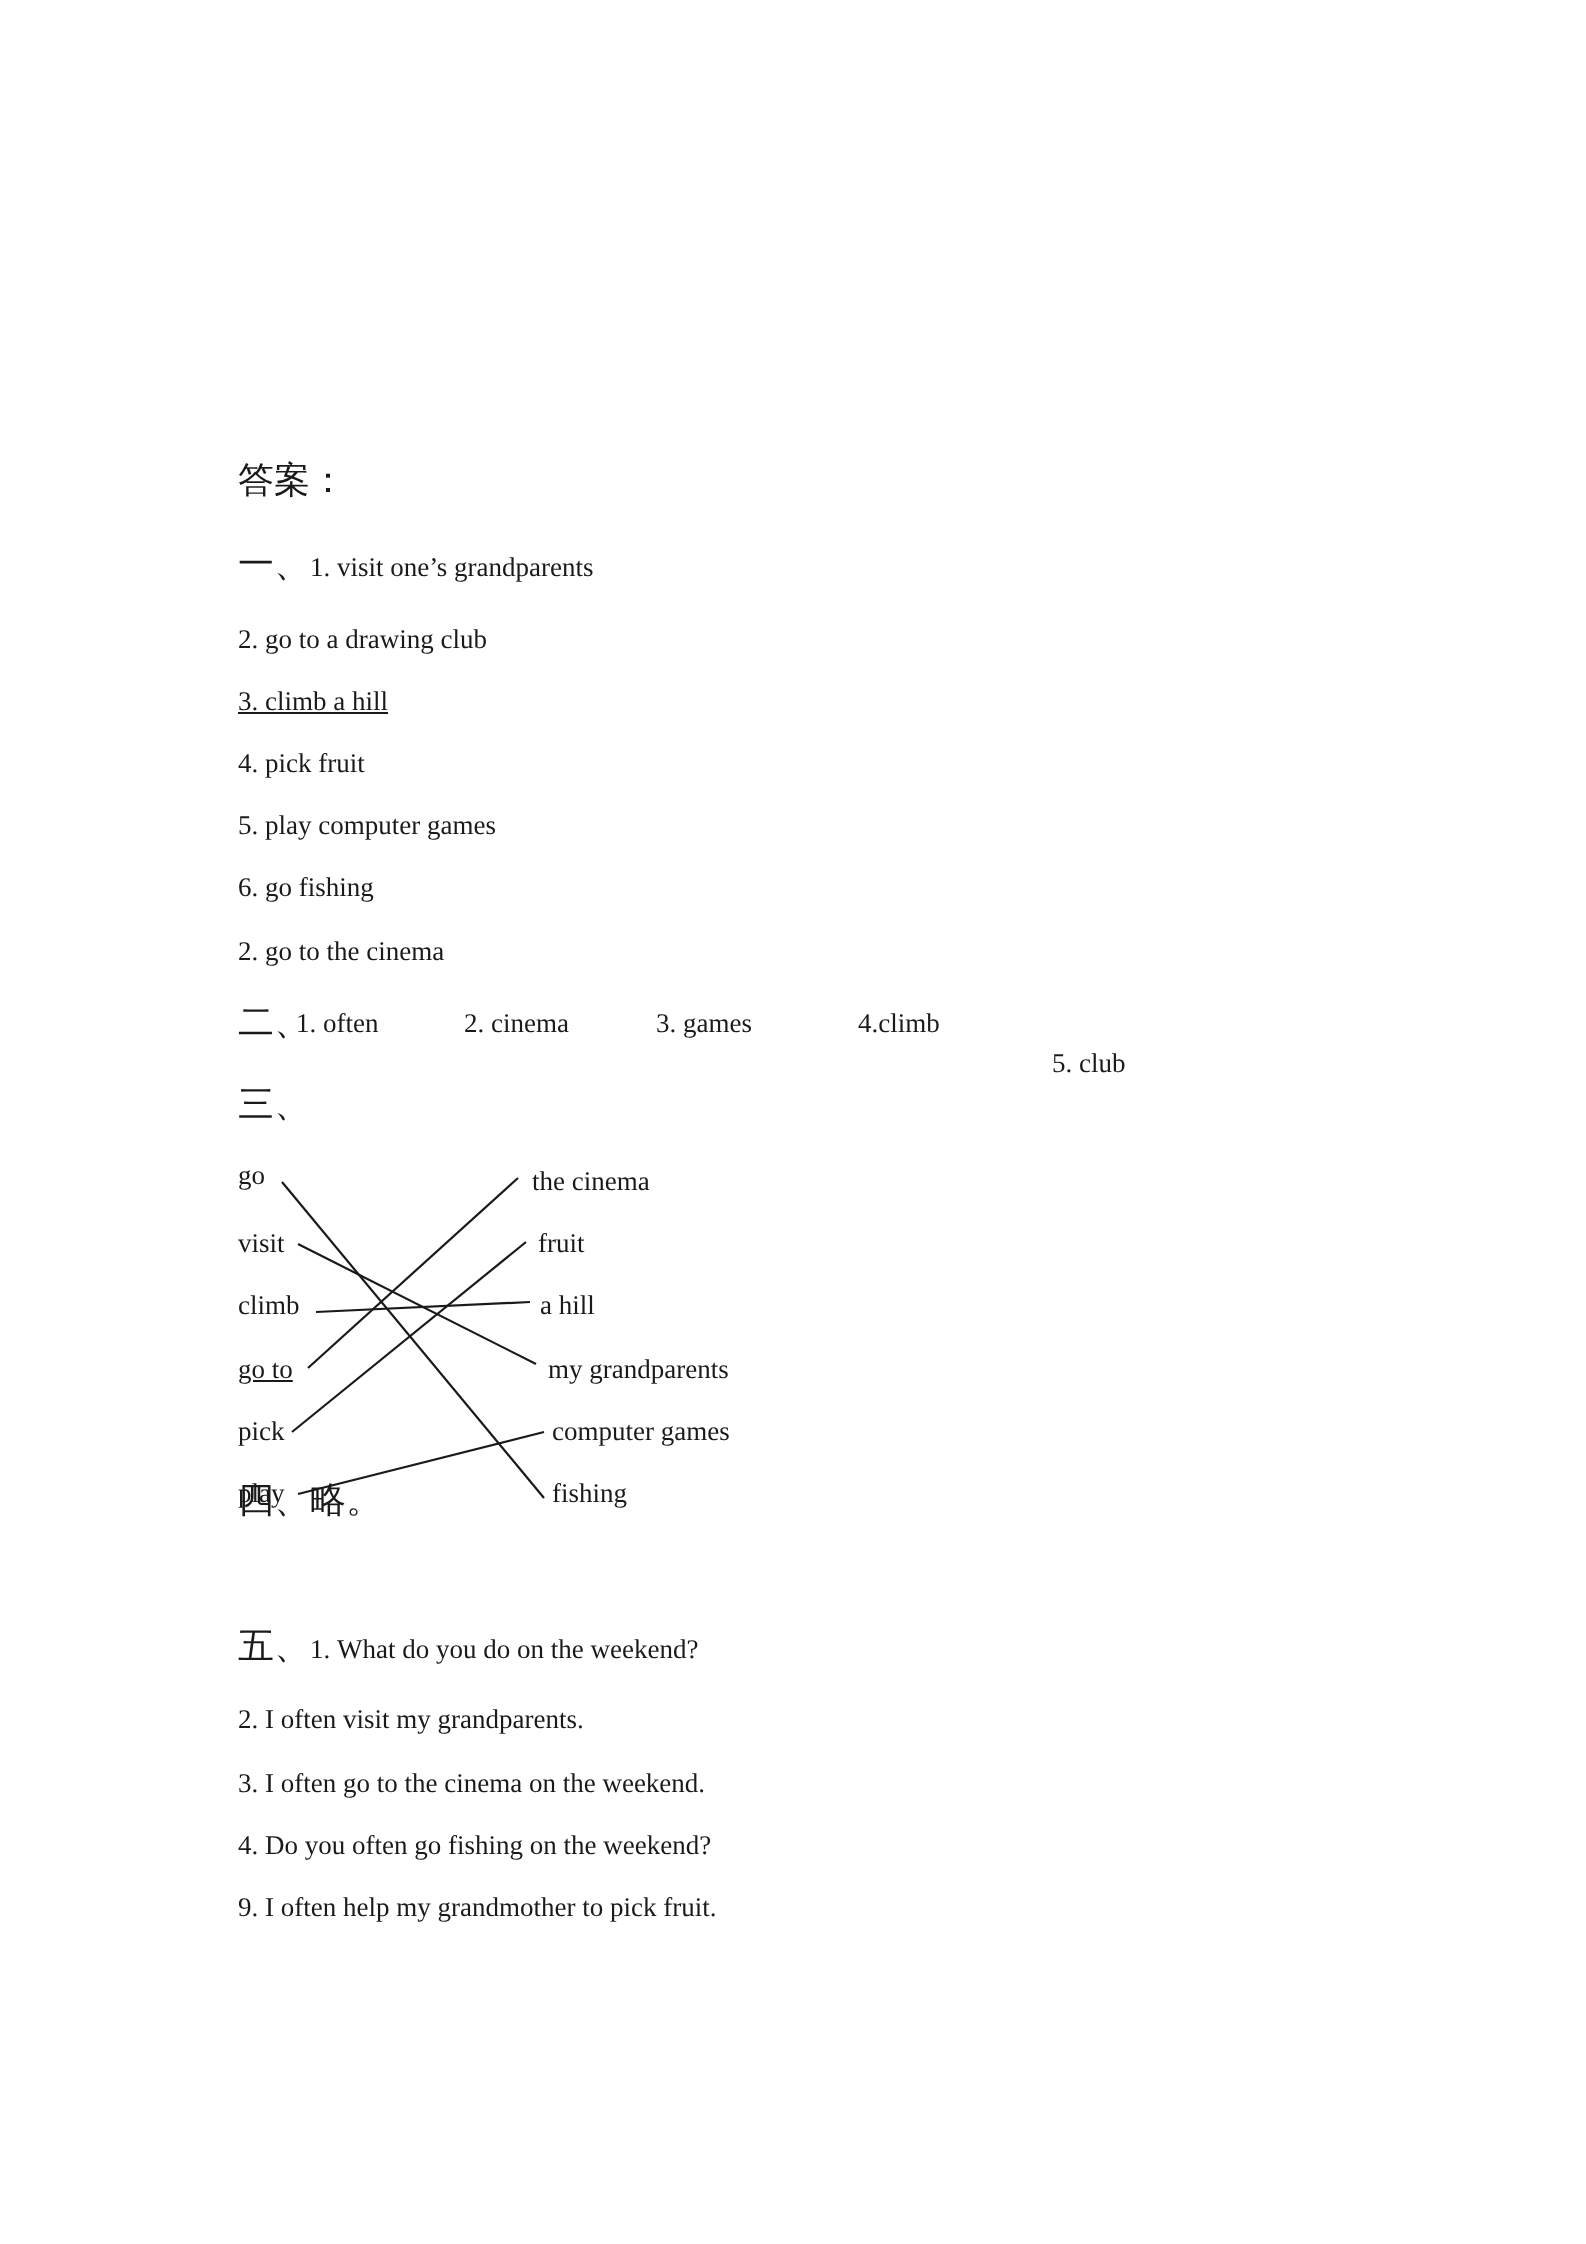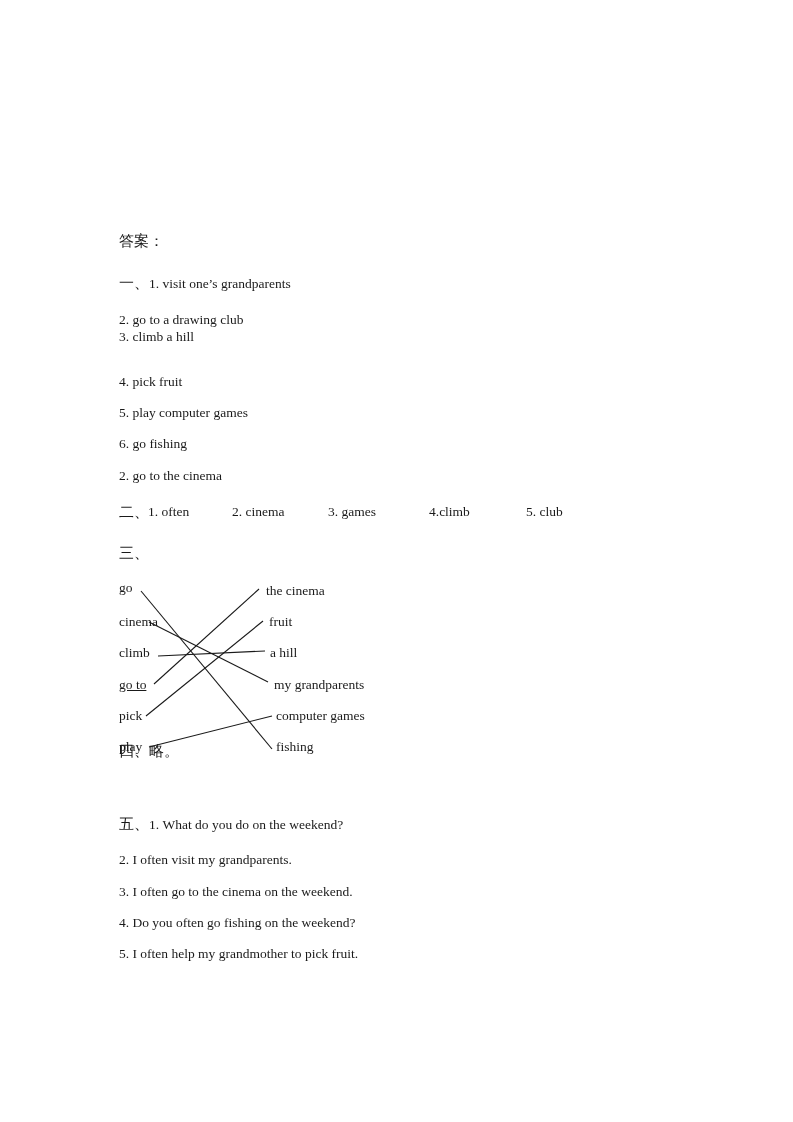--- a/index.html
+++ b/index.html
@@ -2,54 +2,54 @@
 <html><head>
   <meta charset="utf-8">
   <style>
     html, body { margin: 0; padding: 0; background: #ffffff; }
     body {
       width: 793px; height: 1122px; position: relative; overflow: hidden;
       font-family: "Liberation Serif", "DejaVu Serif", serif;
       color: #1a1a1a; font-size: 13.5px;
     }
     .line { position: absolute; left: 119px; white-space: nowrap; line-height: 16px; }
-    .cjk { font-family: "DejaVu Sans", sans-serif; font-size: 15px; text-align: center; }
+    .cjk { font-family: "DejaVu Sans", sans-serif; font-size: 18px; text-align: center; }
     .row2 span.item { position: absolute; top: 0; white-space: nowrap; }
     .match-word { position: absolute; white-space: nowrap; line-height: 16px; }
     svg.lines { position: absolute; left: 0; top: 0; }
   </style>
 </head>
 <body>
 
 <div class="line cjk" style="top:233px;">答案：</div>
 
 <div class="line" style="top:275px;">
   <span class="cjk">一、</span><span>1. visit one’s grandparents</span>
 </div>
 <div class="line" style="top:312px;">2. go to a drawing club</div>
-<div class="line" style="top:329px;">3. climb a hill</div>
+<div class="line" style="top:343px;text-decoration:underline;">3. climb a hill</div>
 <div class="line" style="top:374px;">4. pick fruit</div>
 <div class="line" style="top:405px;">5. play computer games</div>
 <div class="line" style="top:436px;text-align:right;">6. go fishing</div>
 <div class="line" style="top:468px;">2. go to the cinema</div>
 
 <div class="line row2" style="top:504px; width:460px; height:16px;">
   <span class="item cjk" style="left:0;">二、</span>
   <span class="item" style="left:29px;">1. often</span>
   <span class="item" style="left:113px;">2. cinema</span>
   <span class="item" style="left:209px;">3. games</span>
   <span class="item" style="left:310px;">4.climb</span>
-  <span class="item" style="left:407px;">5. club</span>
+  <span class="item" style="left:407px;margin-top:20px;">5. club</span>
 </div>
 
 <div class="line cjk" style="top:545px;">三、</div>
 
 <div>
   <span class="match-word" style="left:119px; top:580px;">go</span>
-  <span class="match-word" style="left:119px; top:614px;">cinema</span>
+  <span class="match-word" style="left:119px; top:614px;">visit</span>
   <span class="match-word" style="left:119px; top:645px;">climb</span>
   <span class="match-word" style="left:119px; top:677px;text-decoration:underline;">go to</span>
   <span class="match-word" style="left:119px; top:708px;">pick</span>
   <span class="match-word" style="left:119px; top:739px;">play</span>
 
   <span class="match-word" style="left:266px; top:583px;">the cinema</span>
   <span class="match-word" style="left:269px; top:614px;text-align:right;">fruit</span>
   <span class="match-word" style="left:270px; top:645px;">a hill</span>
   <span class="match-word" style="left:274px; top:677px;">my grandparents</span>
   <span class="match-word" style="left:276px; top:708px;">computer games</span>
@@ -70,13 +70,13 @@
 <div class="line cjk" style="top:743px;">
   <span>四、</span><span>略。</span>
 </div>
 
 <div class="line" style="top:816px;">
   <span class="cjk">五、</span><span>1. What do you do on the weekend?</span>
 </div>
 <div class="line" style="top:852px;">2. I often visit my grandparents.</div>
 <div class="line" style="top:884px;">3. I often go to the cinema on the weekend.</div>
 <div class="line" style="top:915px;">4. Do you often go fishing on the weekend?</div>
-<div class="line" style="top:946px;">5. I often help my grandmother to pick fruit.</div>
+<div class="line" style="top:946px;">9. I often help my grandmother to pick fruit.</div>
 
 </body></html>

